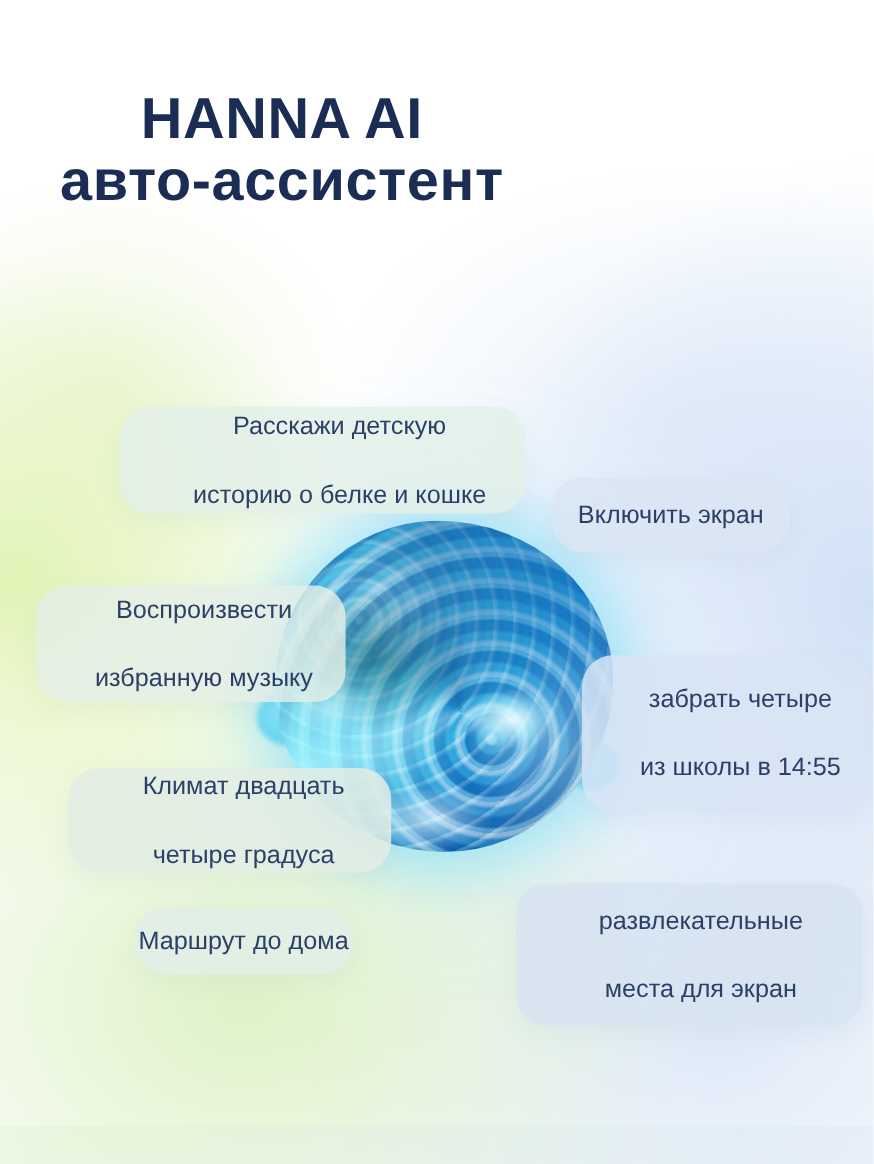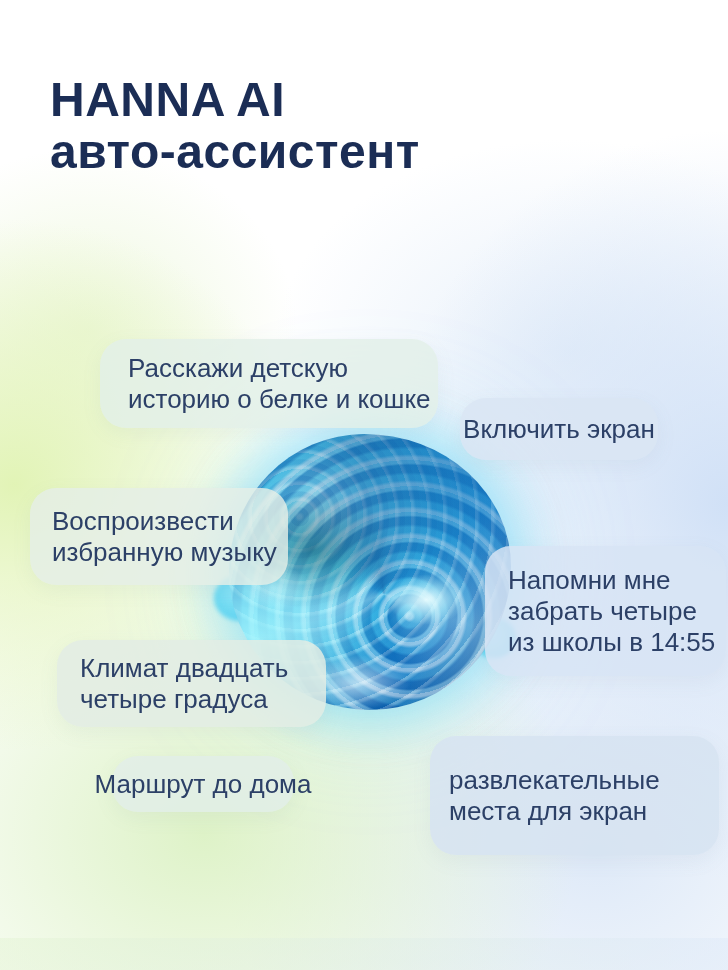--- a/index.html
+++ b/index.html
@@ -12,20 +12,21 @@
     position: relative;
     width: 728px; height: 970px;
     background:
       radial-gradient(ellipse 420px 380px at 2% 50%, rgba(224,243,178,0.95), rgba(224,243,178,0) 70%),
       radial-gradient(ellipse 520px 420px at 28% 86%, rgba(216,240,190,0.85), rgba(216,240,190,0) 72%),
       radial-gradient(ellipse 300px 260px at 12% 34%, rgba(234,246,214,0.8), rgba(234,246,214,0) 70%),
       radial-gradient(ellipse 480px 520px at 100% 52%, rgba(206,223,246,0.95), rgba(206,223,246,0) 72%),
       radial-gradient(ellipse 520px 420px at 82% 88%, rgba(214,228,246,0.8), rgba(214,228,246,0) 72%),
       radial-gradient(ellipse 420px 300px at 78% 36%, rgba(222,234,248,0.7), rgba(222,234,248,0) 70%),
       #ffffff;
+    text-align: center;
   }
   .bottom-band {
     position: absolute; left: 0; top: 938; width: 728px; height: 32px;
     top: 938px;
     background: linear-gradient(to right, rgba(226,243,210,0.45), rgba(220,232,248,0.45));
   }
   .title {
     position: absolute; left: 50px; top: 74px;
     color: #1b2d55;
     font-weight: bold;
@@ -75,23 +76,24 @@
       radial-gradient(ellipse 92px 46px at 45% 90%, rgba(255,255,255,0.6), rgba(255,255,255,0) 60%),
       radial-gradient(ellipse 64px 38px at 16% 56%, rgba(200,250,255,0.6), rgba(200,250,255,0) 60%);
   }
 
   
   .bubble {
     position: absolute;
     border-radius: 26px;
     display: flex; flex-direction: column; justify-content: center;
     color: #2c4067;
-    font-size: 26px;
+    font-size: 21px;
     line-height: 31px;
     box-shadow: 0 6px 20px rgba(110,140,155,0.08);
+    gap: 26px;
   }
   .bubble .line { display: block; white-space: nowrap; }
   .b1 { left: 100px; top: 339px; width: 310px; height: 89px;  padding-left: 28px; background: rgba(226,239,232,0.82); }
   .b2 { left: 460px; top: 398px; width: 198px; height: 62px;  align-items: center; background: rgba(217,229,243,0.85); }
   .b3 { left: 30px;  top: 488px; width: 236px; height: 97px;  padding-left: 22px; background: rgba(228,238,230,0.82); }
   .b4 { left: 485px; top: 546px; width: 218px; height: 130px; padding-left: 23px; background: rgba(215,228,244,0.85); }
   .b5 { left: 57px;  top: 640px; width: 246px; height: 87px;  padding-left: 23px; background: rgba(226,236,228,0.85); }
   .b6 { left: 112px; top: 756px; width: 182px; height: 56px;  align-items: center; background: rgba(225,238,232,0.8); }
   .b7 { left: 430px; top: 736px; width: 270px; height: 119px; padding-left: 19px; background: rgba(214,227,241,0.85); }
 </style>
@@ -120,21 +122,20 @@
   <div class="bubble b2">
     <span class="line">Включить экран</span>
   </div>
 
   <div class="bubble b3">
     <span class="line">Воспроизвести</span>
     <span class="line">избранную музыку</span>
   </div>
 
   <div class="bubble b4">
-    <span class="line">Напомни мне</span>
     <span class="line">забрать четыре</span>
     <span class="line">из школы в 14:55</span>
   </div>
 
   <div class="bubble b5">
     <span class="line">Климат двадцать</span>
     <span class="line">четыре градуса</span>
   </div>
 
   <div class="bubble b6">

